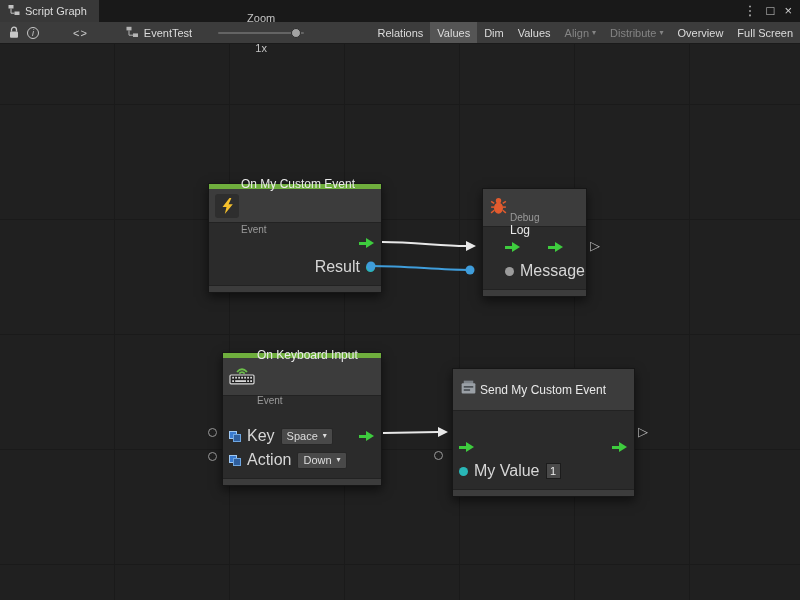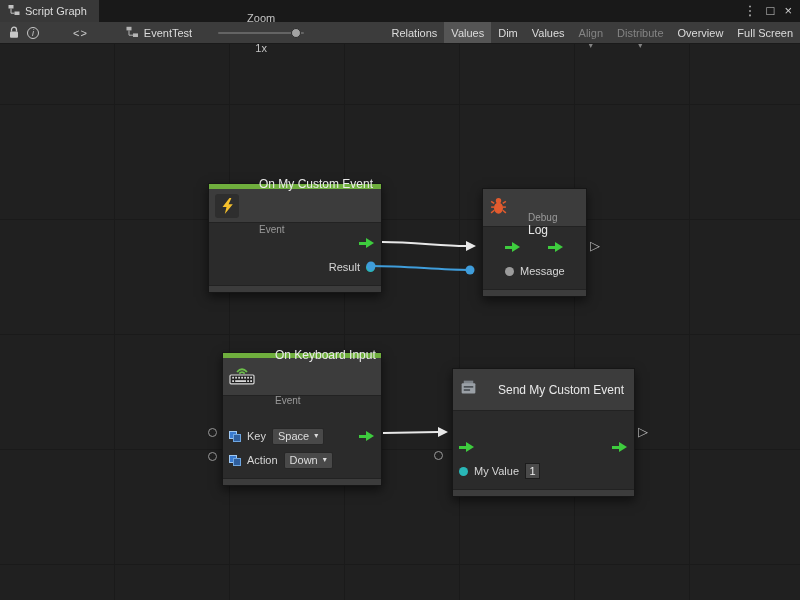--- a/index.html
+++ b/index.html
@@ -26,42 +26,42 @@
     font-style:italic; }
   .code-btn { margin-left:26px; color:#cccccc; letter-spacing:1px; font-size:11px; }
   .crumb { margin-left:34px; display:flex; align-items:center; gap:5px; }
   .zoom-group { margin-left:26px; display:flex; align-items:center; gap:8px; color:#c4c4c4;flex-direction:column; }
   .zoom-track { width:86px; height:2px; background:#646464; border-radius:1px; position:relative; }
   .zoom-knob { position:absolute; right:3px; top:-4px; width:10px; height:10px;
     border-radius:50%; background:#a2a2a2; border:1px solid #2d2d2d; }
   .tb-buttons { margin-left:auto; display:flex; align-items:stretch; height:100%; }
   .tb-btn { display:flex; align-items:center; gap:3px; padding:5px 7px; color:#dcdcdc; }
   .tb-btn.active { background:#555555; }
-  .tb-btn.disabled { color:#848484;flex-direction:column; }
+  .tb-btn.disabled { color:#848484; }
   .dd-arrow { font-size:8px; line-height:1; }
 
   
   .canvas { position:absolute; left:0; top:44px; width:800px; height:556px;
     background:#202020;
     background-image: linear-gradient(#1a1a1a 1px, transparent 1px),
                       linear-gradient(90deg, #1a1a1a 1px, transparent 1px);
     background-size:115px 115px; background-position:114px 60px; z-index:0; }
 
   
   .node { position:absolute; background:#2b2b2b; border:1px solid #161616;
     box-shadow:0 4px 10px rgba(0,0,0,.55); z-index:10; }
   .accent { height:5px; background:var(--accent-green,#6fae3d); }
-  .header { background:#3c3c3c; display:flex; align-items:center; gap:20px;
+  .header { background:#3c3c3c; display:flex; align-items:center; gap:2px;
     padding:0 8px 0 6px; border-bottom:1px solid #222222; }
   .titles .title { font-size:12px; color:#e9e9e9; white-space:nowrap; }
   .titles .subtitle { font-size:10px; color:#9a9a9a;margin-top:33px; }
   .footer { height:7px; background:#3c3c3c; border-top:1px solid #222222; }
   .row { height:24px; display:flex; align-items:center; gap:6px; padding:0 6px; }
   .row .spacer { flex:1; }
-  .port-label { font-size:11px; color:#d6d6d6; white-space:nowrap; }
+  .port-label { font-size:16px; color:#d6d6d6; white-space:nowrap; }
 
   .n1 .header { height:34px; } .n1 .body { padding:8px 0 6px; }
   .n2 .header { height:38px; } .n2 .body { padding:8px 16px 6px; }
   .n3 .header { height:38px; } .n3 .body { padding:10px 0 6px;margin-top:18px; }
   .n4 .header { height:42px;text-align:right; } .n4 .body { padding:24px 0 6px; }
 
   .icon-box { width:24px; height:24px; background:#2e2e2e; border-radius:3px;
     display:flex; align-items:center; justify-content:center; flex:0 0 24px; }
 
   

